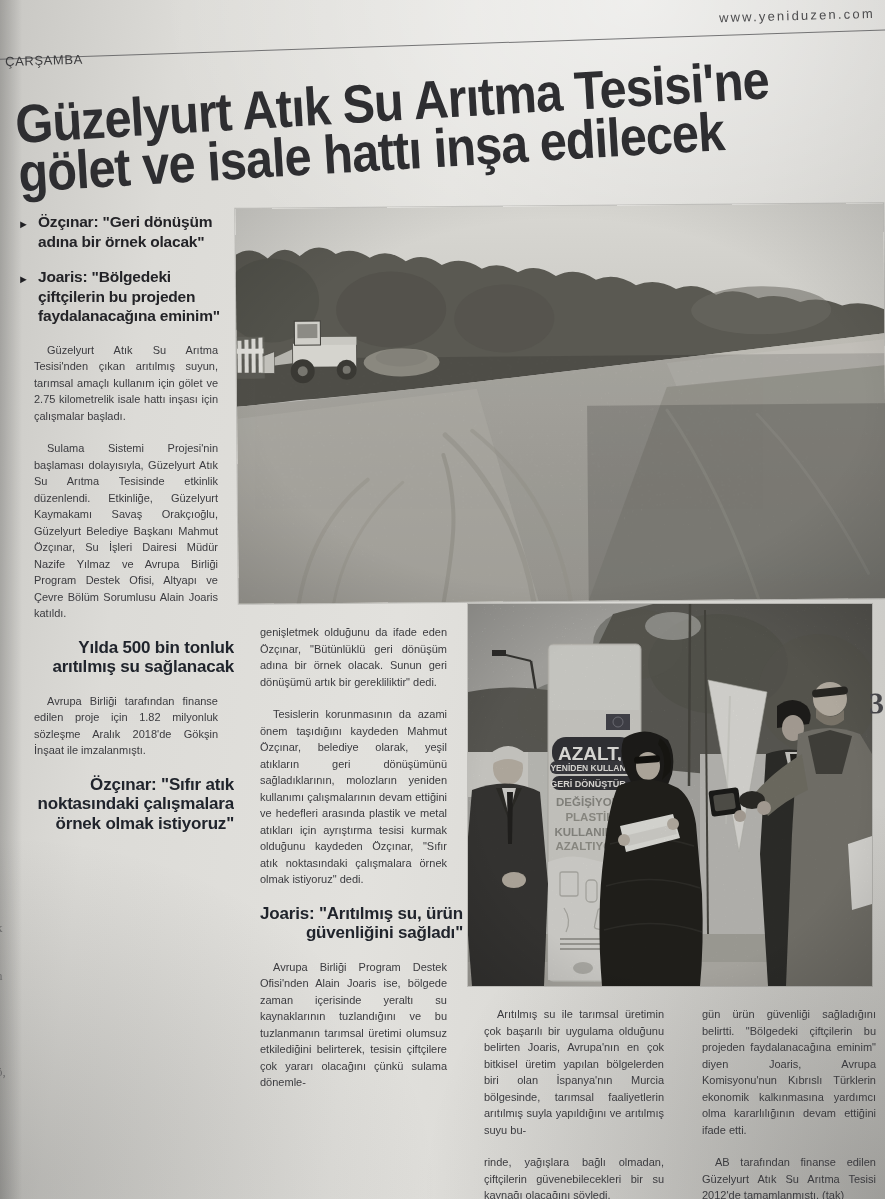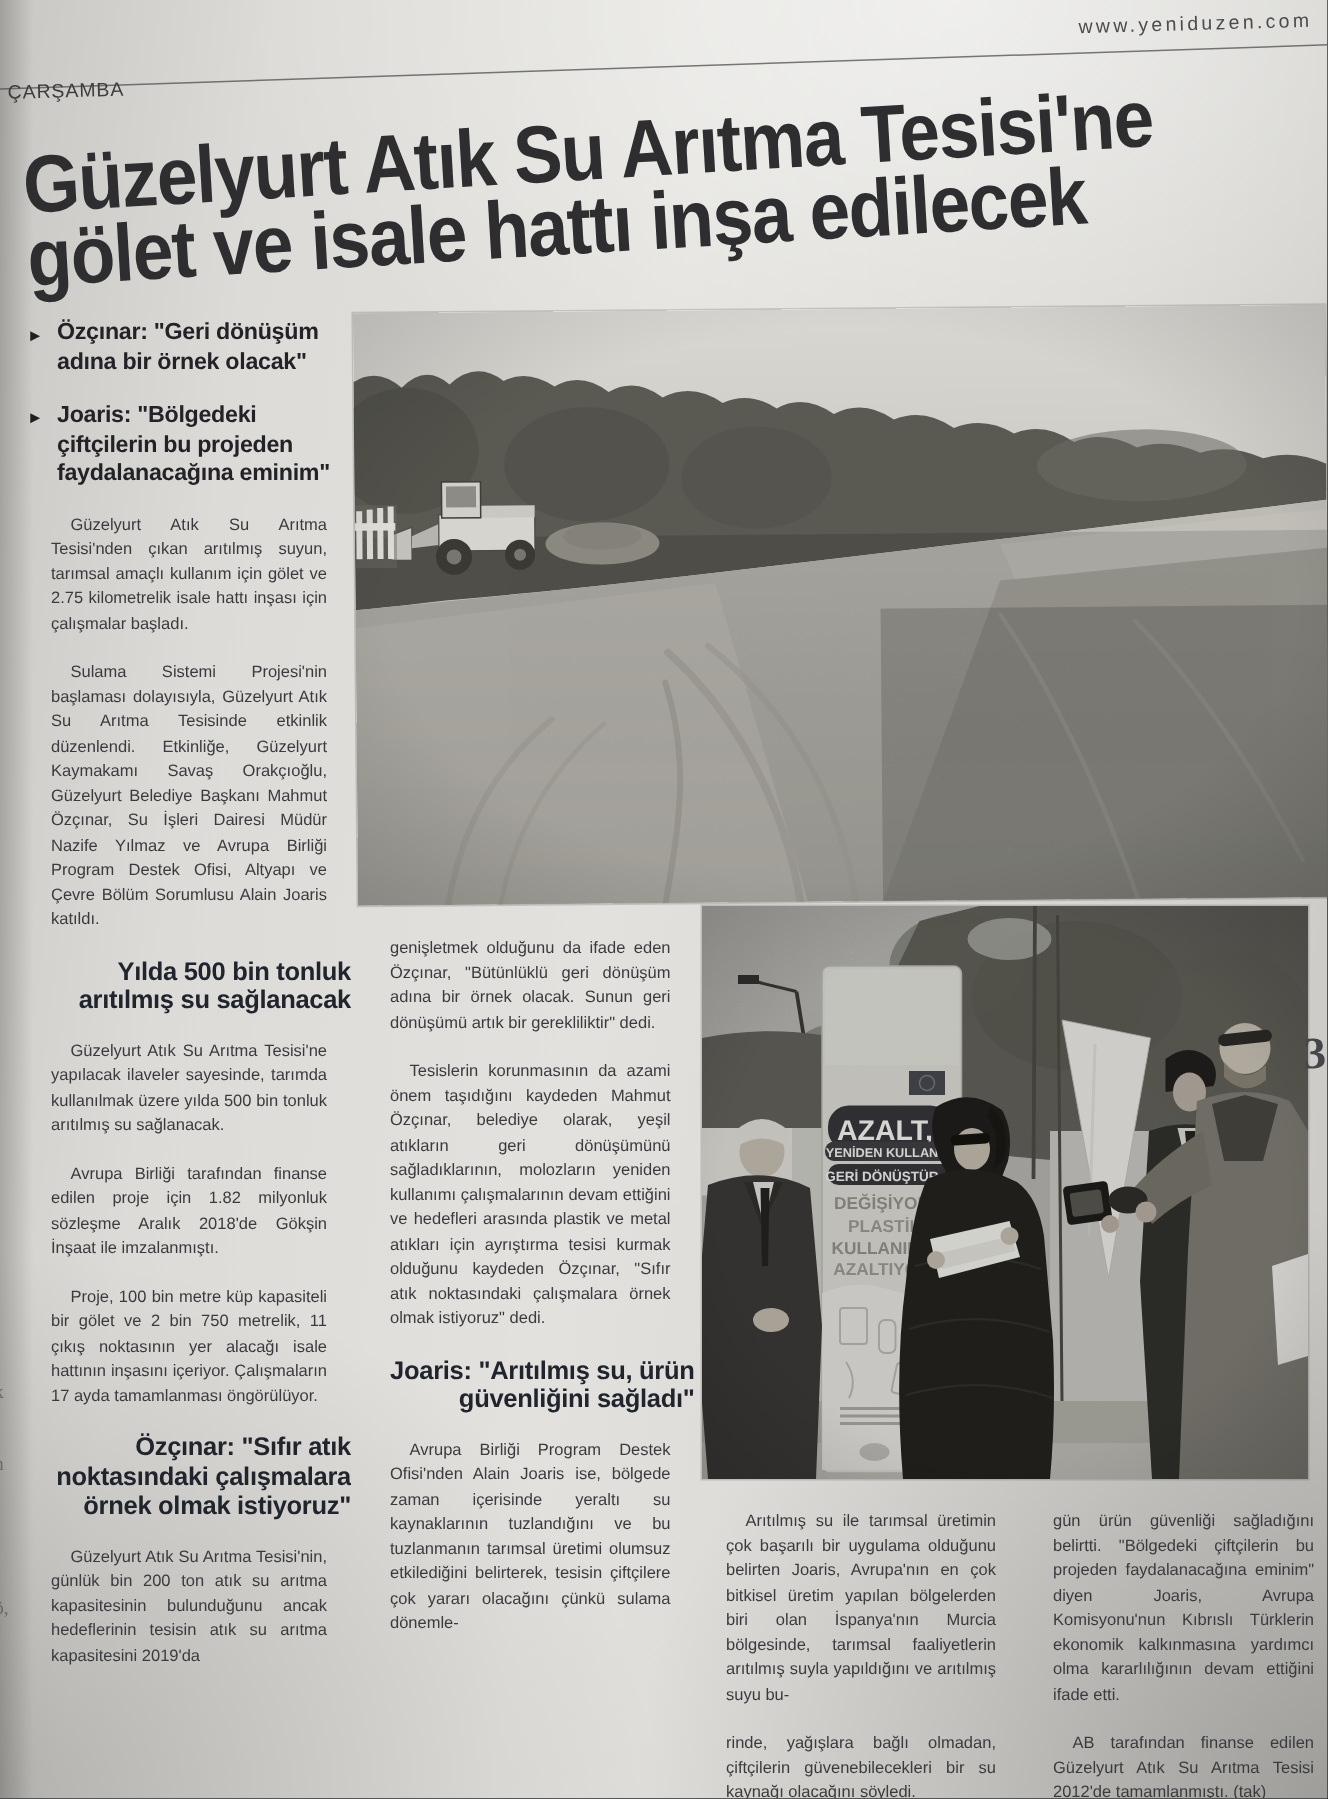--- a/index.html
+++ b/index.html
@@ -72,25 +72,22 @@
       <span class="hl-arrow">►</span>
       <span>Özçınar: "Geri dönüşüm adına bir örnek olacak"</span>
     </div>
     <div class="hl-item">
       <span class="hl-arrow">►</span>
       <span>Joaris: "Bölgedeki çiftçilerin bu projeden faydalanacağına eminim"</span>
     </div>
     <p class="body-par ind">Güzelyurt Atık Su Arıtma Tesisi'nden çıkan arıtılmış suyun, tarımsal amaçlı kullanım için gölet ve 2.75 kilometrelik isale hattı inşası için çalışmalar başladı.</p>
     <p class="body-par ind">Sulama Sistemi Projesi'nin başlaması dolayısıyla, Güzelyurt Atık Su Arıtma Tesisinde etkinlik düzenlendi. Etkinliğe, Güzelyurt Kaymakamı Savaş Orakçıoğlu, Güzelyurt Belediye Başkanı Mahmut Özçınar, Su İşleri Dairesi Müdür Nazife Yılmaz ve Avrupa Birliği Program Destek Ofisi, Altyapı ve Çevre Bölüm Sorumlusu Alain Joaris katıldı.</p>
     <h3 class="subhead">Yılda 500 bin tonluk arıtılmış su sağlanacak</h3>
-    <p class="body-par ind">Güzelyurt Atık Su Arıtma Tesisi'ne yapılacak ilaveler sayesinde, tarımda kullanılmak üzere yılda 500 bin tonluk arıtılmış su sağlanacak.</p>
     <p class="body-par ind">Avrupa Birliği tarafından finanse edilen proje için 1.82 milyonluk sözleşme Aralık 2018'de Gökşin İnşaat ile imzalanmıştı.</p>
-    <p class="body-par ind">Proje, 100 bin metre küp kapasiteli bir gölet ve 2 bin 750 metrelik, 11 çıkış noktasının yer alacağı isale hattının inşasını içeriyor. Çalışmaların 17 ayda tamamlanması öngörülüyor.</p>
     <h3 class="subhead">Özçınar: "Sıfır atık noktasındaki çalışmalara örnek olmak istiyoruz"</h3>
-    <p class="body-par ind">Güzelyurt Atık Su Arıtma Tesisi'nin, günlük bin 200 ton atık su arıtma kapasitesinin bulunduğunu ancak hedeflerinin tesisin atık su arıtma kapasitesini 2019'da</p>
   </div>
 
   <figure class="photo photo1" style="margin:0;">
     <svg viewBox="0 0 648 395">
       <defs>
         <linearGradient id="sky1" x1="0" y1="0" x2="0" y2="1">
           <stop offset="0" stop-color="#d8d7d2"></stop>
             <stop offset="1" stop-color="#c9c8c3"></stop>
         </linearGradient>
         <linearGradient id="field1" x1="0" y1="0" x2="0" y2="1">

